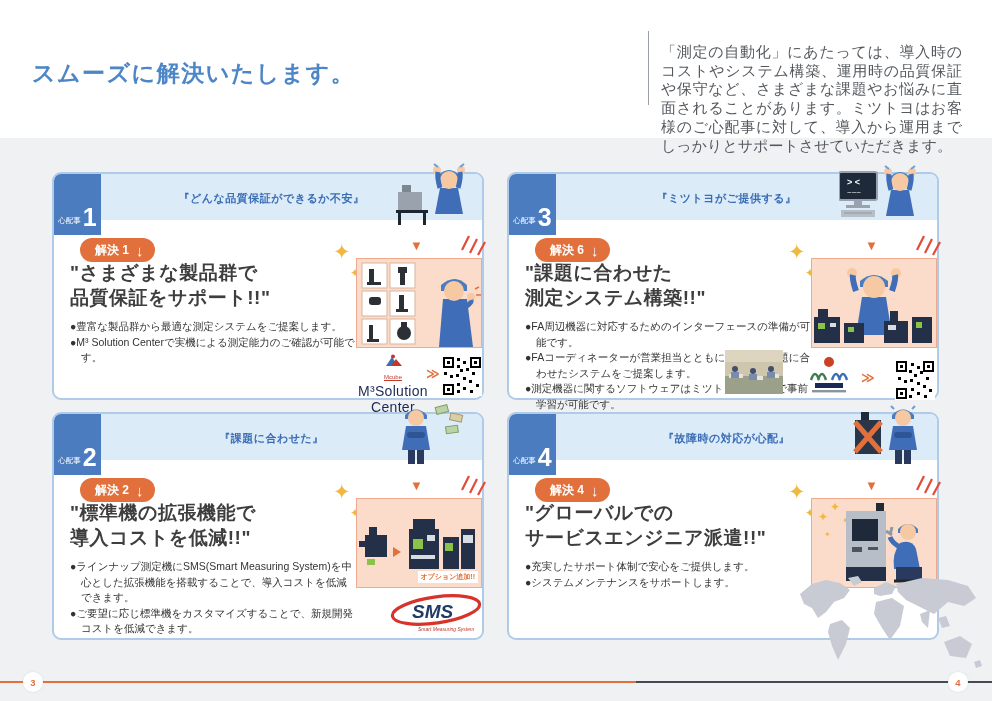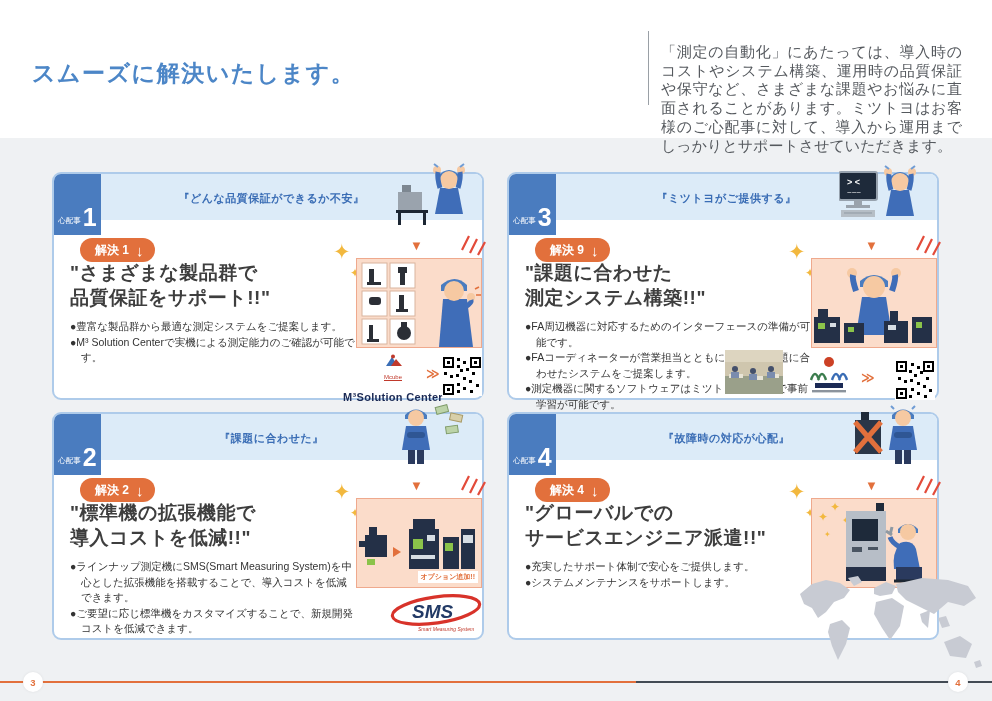--- a/index.html
+++ b/index.html
@@ -38,21 +38,21 @@
   .ibox{position:absolute;left:302px;top:84px;width:126px;height:90px;background:#fbdcca;border:1px solid #efa98d;box-sizing:border-box;}
   .body{position:absolute;left:16px;top:86px;width:286px;}
   .hl{color:#3e3e3e;font-size:19px;line-height:25px;font-weight:bold;margin:0 0 9px 0;letter-spacing:0.5px;}
   .hl span{display:block;}
   ul.bl{list-style:none;margin:0;padding:0;color:#333;font-size:10.5px;line-height:15.5px;}
   ul.bl li{text-indent:-11px;padding-left:11px;}
 
   
   .m3col{position:absolute;left:288px;top:180px;width:102px;text-align:center;}
   .mcube-txt{display:block;font-size:6px;color:#c0392b;text-decoration:underline;margin-top:1px;}
-  .m3txt{display:block;font-size:11px;font-weight:bold;color:#1b2a55;margin-top:11px;letter-spacing:0.3px;}
+  .m3txt{display:block;font-size:14px;font-weight:normal;color:#1b2a55;margin-top:3px;letter-spacing:0.3px;}
   .chev{position:absolute;color:#e2703c;font-size:13px;font-weight:bold;}
   .qr{position:absolute;width:40px;height:40px;}
   .photo{position:absolute;left:216px;top:176px;}
   .instlogo{position:absolute;left:296px;top:182px;}
   .smslogo{position:absolute;left:334px;top:180px;}
   .optlabel{position:absolute;right:3px;bottom:4px;background:#fff;color:#e2703c;font-size:7px;font-weight:bold;padding:1px 3px;}
 
   
   .line-orange{position:absolute;left:0;top:681px;width:636px;height:2px;background:#e2703c;}
   .line-dark{position:absolute;left:636px;top:681px;width:356px;height:2px;background:#434b54;}
@@ -211,21 +211,21 @@
       <path d="M52 28 h18 l5 26 h-28 z" fill="#3f6db8"></path>
       <path d="M50 16 Q61 4 72 16 l0 5 -22 0 z" fill="#4a7cbf"></path>
       <circle cx="61" cy="20" r="9" fill="#f6c9a2"></circle>
       <circle cx="49" cy="10" r="4" fill="#f6c9a2"></circle>
         <circle cx="73" cy="10" r="4" fill="#f6c9a2"></circle>
       <path d="M52 28 Q49 18 50 12" stroke="#3f6db8" stroke-width="5" fill="none"></path>
       <path d="M70 28 Q73 18 72 12" stroke="#3f6db8" stroke-width="5" fill="none"></path>
       <path d="M46 4 l4 3 M76 4 l-4 3" stroke="#6f9cd4" stroke-width="2"></path>
     </svg>
     <div class="pill">
-      <span>解決 9</span>
+      <span>解決 6</span>
       <span class="pill-arrow">↓</span>
     </div>
     <span class="sp1">✦</span>
     <span class="sp2">✦</span>
     <span class="tri">▼</span>
     <svg class="dashes" width="28" height="30" viewBox="0 0 28 30">
       <path d="M4 24 L11 10 M12 27 L19 13 M20 29 L27 16" stroke="#e34b3a" stroke-width="2.2" fill="none"></path>
     </svg>
     <div class="ibox">
       <svg width="124" height="88" viewBox="0 0 124 88">

